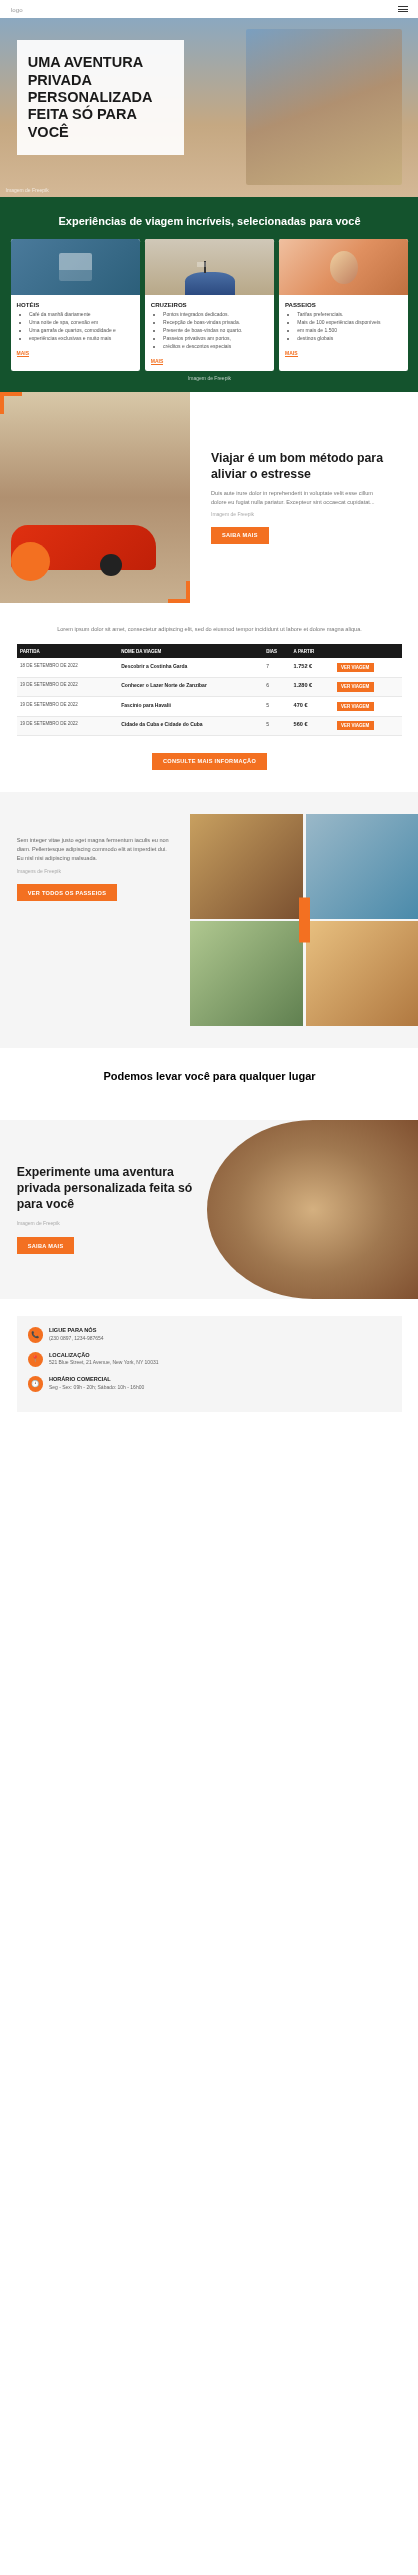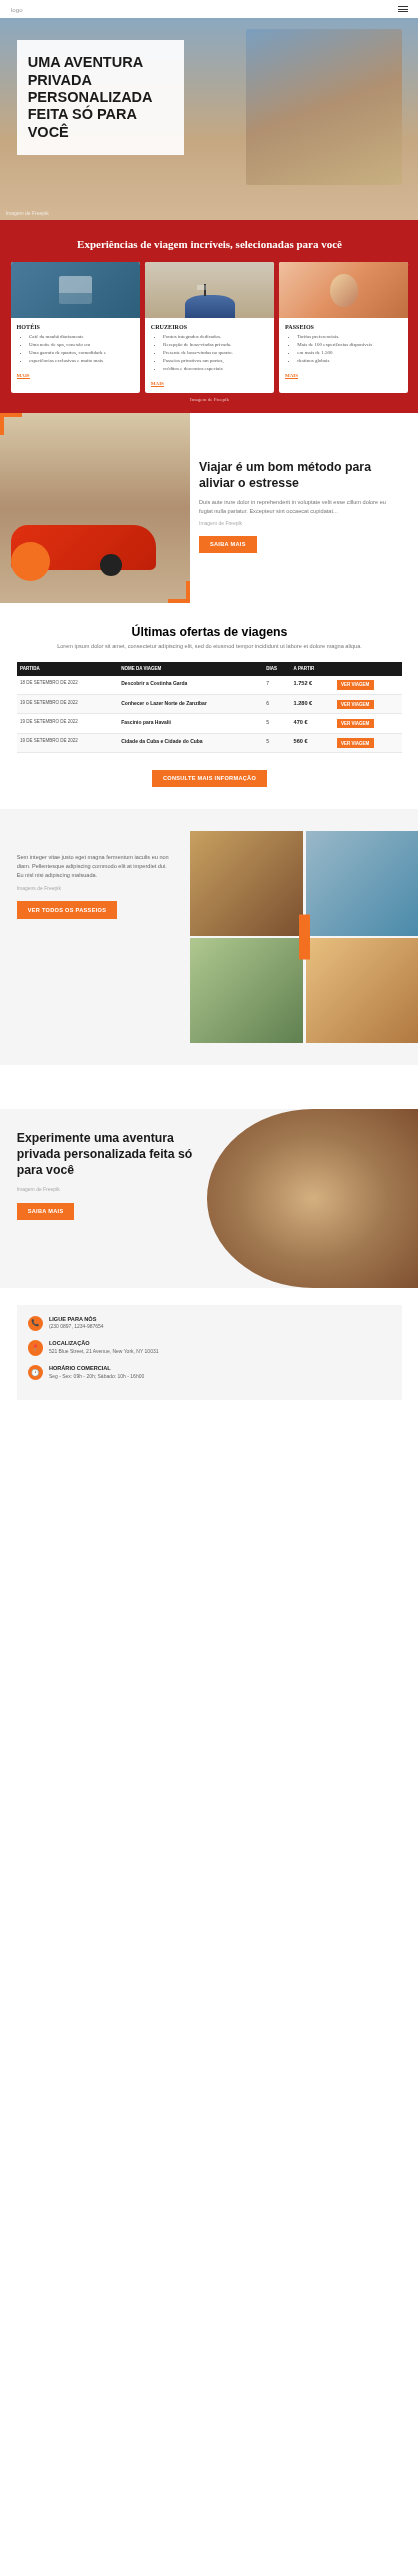--- a/index.html
+++ b/index.html
@@ -9,38 +9,38 @@
     .header {
       display: flex; justify-content: space-between; align-items: center;
       padding: 5.6px 11px; background: #fff;
     }
     .header-logo { font-size: 6.1px; color: #999; }
 
     
     .hero {
       position: relative;
       background: linear-gradient(135deg, #b0c4d8 0%, #7a9bb5 40%, #e8d5b0 100%);
-      height: 202px; overflow: hidden;
+      height: 179px; overflow: hidden;
     }
     .hero-bg {
       width: 100%; height: 100%;
       background: linear-gradient(to bottom, #8ba8c0 0%, #c5a882 60%, #d4b896 100%);
       position: absolute; top: 0; left: 0;
     }
     .hero-content {
       position: absolute; top: 22px; left: 16.7px;
       background: rgba(255,255,255,0.92); padding: 14px 11px;
       max-width: 167px;
     }
     .hero-title { font-size: 14.5px; font-weight: 900; color: #1a1a1a; line-height: 1.2; text-transform: uppercase; }
     .hero-image-credit { position: absolute; bottom: 4.5px; left: 5.6px; font-size: 5px; color: rgba(255,255,255,0.7); }
 
     
     .section-experiences {
-      background: #b91c1c; padding: 16.7px 11px 11px; font-family: Liberation Serif, serif;
+      background: #14532d; padding: 16.7px 11px 11px;
     }
     .section-experiences h2 {
       text-align: center; color: #fff; font-size: 11px; font-weight: 700; margin-bottom: 11px; line-height: 1.3;
     }
     .cards-row { display: flex; gap: 5.6px; }
     .card {
       flex: 1; background: #fff; border-radius: 2.2px; overflow: hidden;
     }
     .card-img-hoteis {
       background: linear-gradient(135deg, #4a7a9b 0%, #2c5f7a 100%);
@@ -56,21 +56,21 @@
     }
     .card-body { padding: 5.6px; }
     .card-title { font-size: 6.1px; font-weight: 900; text-transform: uppercase; color: #1a1a1a; margin-bottom: 3.3px; }
     .card-text { font-size: 5px; color: #555; line-height: 1.4; margin-bottom: 4.5px; }
     .card-link { font-size: 5px; font-weight: 700; color: #f37021; text-decoration: none; border-bottom: 0.6px solid #f37021; }
     .card-text li { margin-left: 5.6px; margin-bottom: 1.1px; }
     .section-image-credit { font-size: 5px; color: rgba(255,255,255,0.7); text-align: center; margin-top: 4.5px; }
 
     
     .section-travel {
-      background: #fff; padding: 4px; position: relative; overflow: hidden; min-height: 179px;
+      background: #fff; padding: 16px; position: relative; overflow: hidden; min-height: 179px;
     }
     .travel-left {
       position: absolute; left: 0; top: 0; width: 190px; height: 100%;
       background: linear-gradient(135deg, #c8b090 0%, #a08060 100%);
       overflow: hidden;
     }
     .orange-circle-left {
       position: absolute; bottom: 22px; left: 11px;
       width: 39px; height: 39px; background: #f37021; border-radius: 50%;
     }
@@ -287,21 +287,20 @@
   </div>
   <div class="travel-right">
     <h2>Viajar é um bom método para aliviar o estresse</h2>
     <p>Duis aute irure dolor in reprehenderit in voluptate velit esse cillum dolore eu fugiat nulla pariatur. Excepteur sint occaecat cupidatat...</p>
     <p class="image-credit">Imagem de Freepik</p>
     <a class="btn-orange" style="width:fit-content;">SAIBA MAIS</a>
   </div>
 </div>
 
 <div class="section-offers">
-  <h2>Últimas ofertas de viagens</h2>
   <p class="subtitle">Lorem ipsum dolor sit amet, consectetur adipiscing elit, sed do eiusmod tempor incididunt ut labore et dolore magna aliqua.</p>
   <table class="offers-table">
     <thead>
       <tr>
         <th>PARTIDA</th>
         <th>NOME DA VIAGEM</th>
         <th>DIAS</th>
         <th>A PARTIR</th>
         <th></th>
       </tr>
@@ -353,23 +352,24 @@
       <div style="background:linear-gradient(135deg,#c8a060 0%,#7a5030 100%);min-height:103px;"></div>
       <div style="background:linear-gradient(135deg,#9ab8c8 0%,#4a8aaa 100%);min-height:103px;"></div>
       <div style="background:linear-gradient(135deg,#b0c890 0%,#608050 100%);min-height:103px;"></div>
       <div style="background:linear-gradient(135deg,#e8c080 0%,#b07840 100%);min-height:103px;"></div>
     </div>
     <div class="orange-rect-prog"></div>
   </div>
 </div>
 
 <div class="section-stats">
-</div>
-
-<div class="section-try" style="display:flex;align-items:flex-start;min-height:179px;position:relative;">
+  <h2>Podemos levar você para qualquer lugar</h2>
+</div>
+
+<div class="section-try" style="display:flex;align-items:center;min-height:179px;position:relative;">
   <div class="try-left">
     <h2>Experimente uma aventura privada personalizada feita só para você</h2>
     <p style="font-size:5px;color:#aaa;margin-bottom:11px;">Imagem de Freepik</p>
     <button class="btn-orange" style="border:none;cursor:pointer;font-size:5.6px;">SAIBA MAIS</button>
   </div>
   <div class="try-image-right">
     <div class="try-circle"></div>
   </div>
 </div>
 

